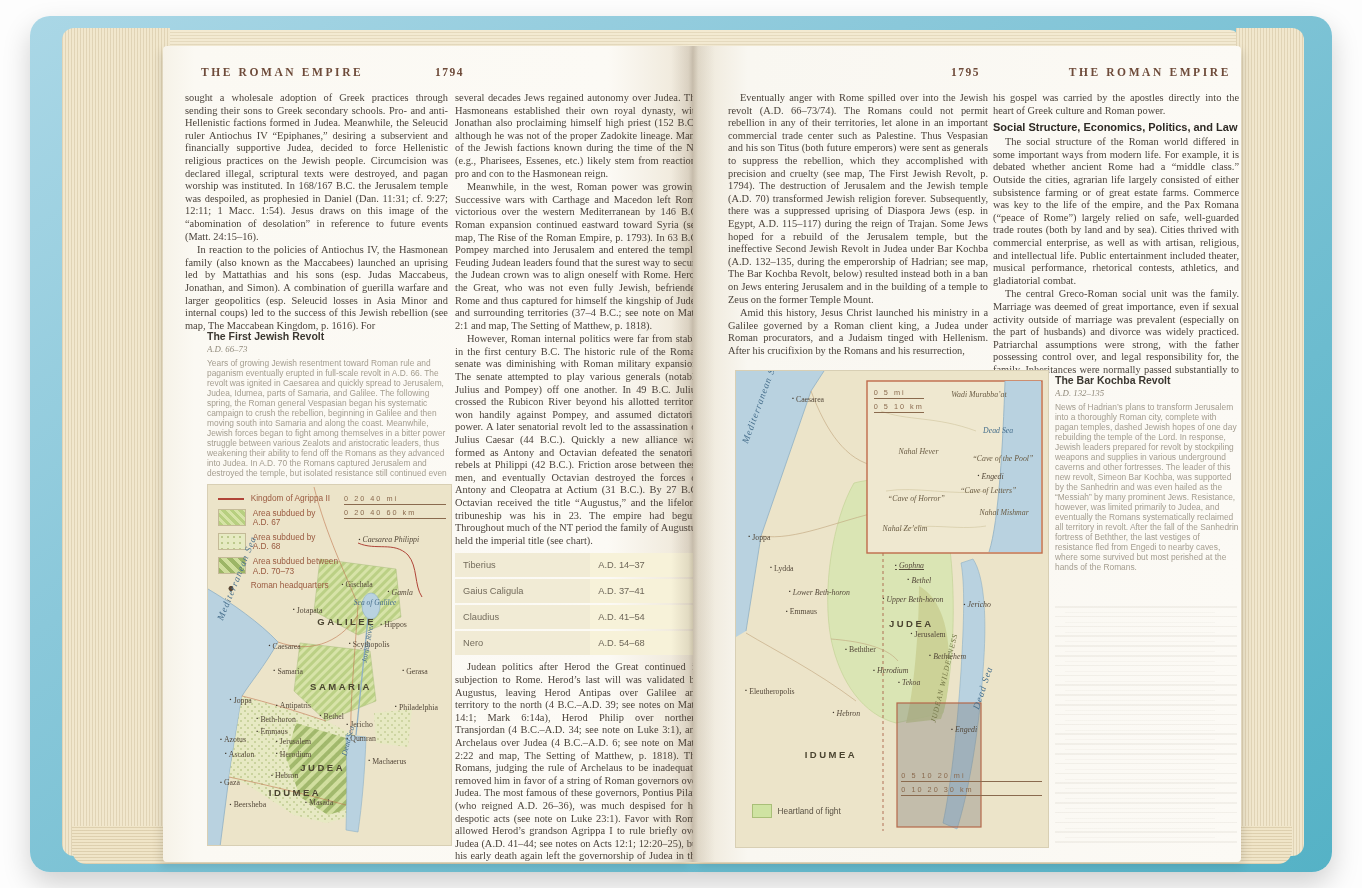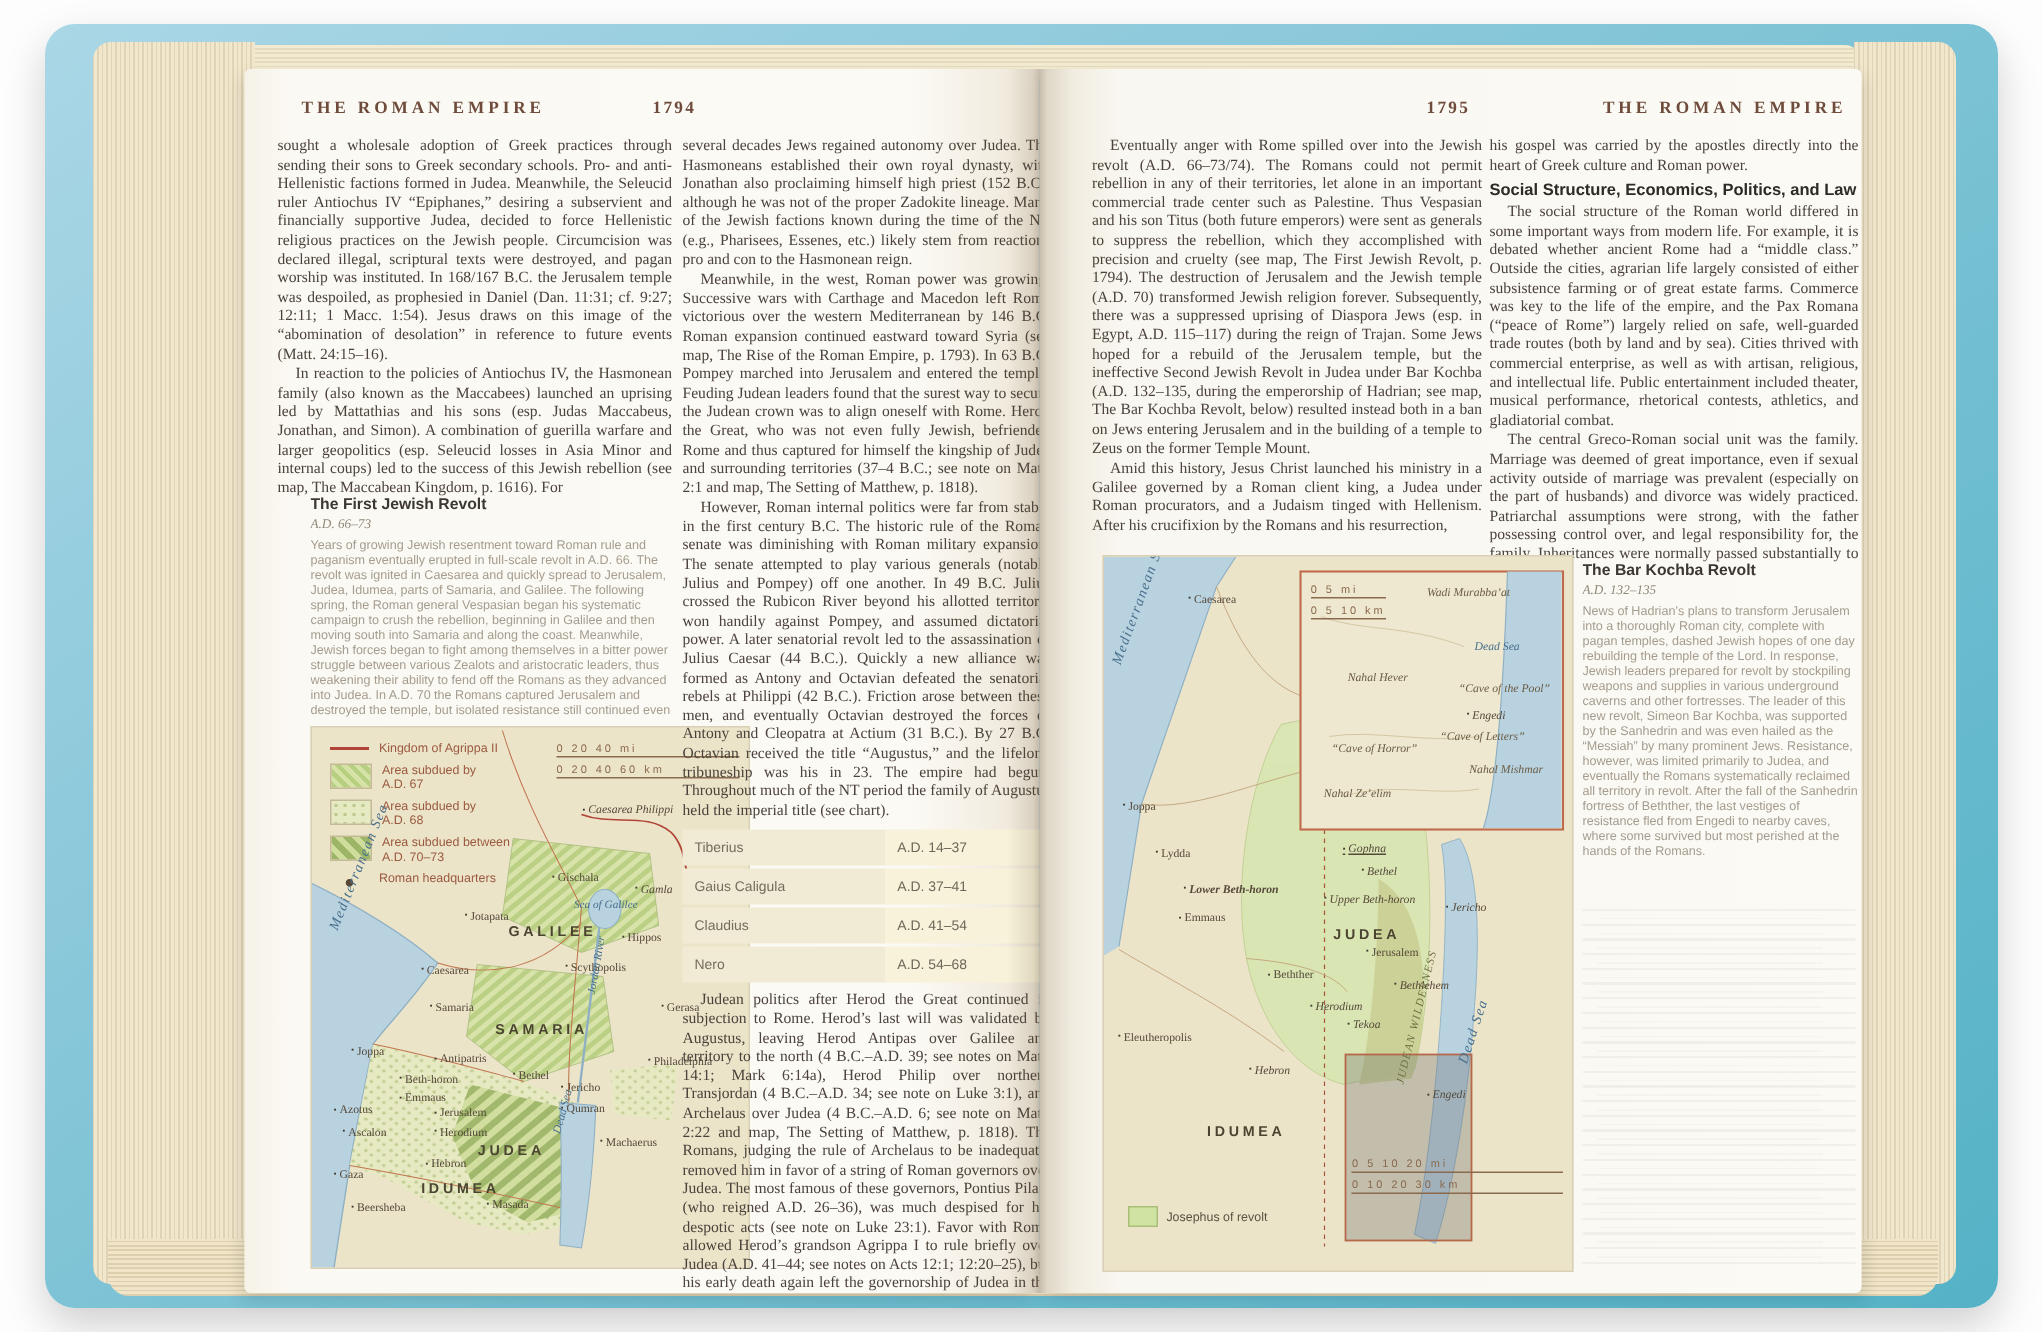--- a/index.html
+++ b/index.html
@@ -98,21 +98,21 @@
     <p>sought a wholesale adoption of Greek practices through sending their sons to Greek secondary schools. Pro- and anti-Hellenistic factions formed in Judea. Meanwhile, the Seleucid ruler Antiochus IV “Epiphanes,” desiring a subservient and financially supportive Judea, decided to force Hellenistic religious practices on the Jewish people. Circumcision was declared illegal, scriptural texts were destroyed, and pagan worship was instituted. In 168/167 B.C. the Jerusalem temple was despoiled, as prophesied in Daniel (Dan. 11:31; cf. 9:27; 12:11; 1 Macc. 1:54). Jesus draws on this image of the “abomination of desolation” in reference to future events (Matt. 24:15–16).</p>
         <p>In reaction to the policies of Antiochus IV, the Hasmonean family (also known as the Maccabees) launched an uprising led by Mattathias and his sons (esp. Judas Maccabeus, Jonathan, and Simon). A combination of guerilla warfare and larger geopolitics (esp. Seleucid losses in Asia Minor and internal coups) led to the success of this Jewish rebellion (see map, The Maccabean Kingdom, p. 1616). For</p>
       </div>
 
     <div class="sidebar" style="left:44px;top:284px;width:240px;height:148px;">
       <div class="sb-title">The First Jewish Revolt</div>
       <div class="sb-date">A.D. 66–73</div>
       <div class="sb-body">Years of growing Jewish resentment toward Roman rule and paganism eventually erupted in full-scale revolt in A.D. 66. The revolt was ignited in Caesarea and quickly spread to Jerusalem, Judea, Idumea, parts of Samaria, and Galilee. The following spring, the Roman general Vespasian began his systematic campaign to crush the rebellion, beginning in Galilee and then moving south into Samaria and along the coast. Meanwhile, Jewish forces began to fight among themselves in a bitter power struggle between various Zealots and aristocratic leaders, thus weakening their ability to fend off the Romans as they advanced into Judea. In A.D. 70 the Romans captured Jerusalem and destroyed the temple, but isolated resistance still continued even as late as A.D. 73, when the stronghold of Masada was finally taken by the Romans.</div>
     </div>
 
-    <div class="map" style="left:44px;top:438px;width:243px;height:360px;padding-left:48px;">
+    <div class="map" style="left:44px;top:438px;width:243px;height:360px;">
       <svg viewBox="0 0 243 360" preserveAspectRatio="none">
         <defs>
           <pattern id="h1" width="6" height="6" patternTransform="rotate(45)" patternUnits="userSpaceOnUse">
             <rect width="6" height="6" fill="#d6e3a6"></rect>
               <rect width="3" height="6" fill="#b7cf80"></rect>
           </pattern>
           <pattern id="dts" width="7" height="7" patternUnits="userSpaceOnUse">
             <rect width="7" height="7" fill="#e6eac2"></rect>
               <circle cx="2" cy="2" r="1" fill="#bcc98c"></circle>
               <circle cx="5" cy="5" r="1" fill="#bcc98c"></circle>
@@ -300,21 +300,21 @@
         <path d="M145,40 C170,50 200,45 240,60 M150,120 C180,115 215,125 250,120 M160,160 C190,150 220,160 250,155" fill="none" stroke="#c9bc93" stroke-width="0.5"></path>
       </svg>
       <div>
 
       <span class="mlabel sea big" style="left: 3%; top: 14%; transform: rotate(-70deg);">Mediterranean Sea</span>
           <span class="mlabel city" style="left: 18%; top: 5%;">Caesarea</span>
           <span class="mlabel city" style="left: 4%; top: 34%;">Joppa</span>
           <span class="mlabel city" style="left: 11%; top: 40.5%;">Lydda</span>
           <span class="mlabel city italic" style="left: 51%; top: 40%; text-decoration: underline;">Gophna</span>
           <span class="mlabel city italic" style="left: 55%; top: 43%;">Bethel</span>
-          <span class="mlabel city italic" style="left: 17%; top: 45.5%; font-weight: bold;">Lower Beth-horon</span>
+          <span class="mlabel city italic" style="left: 17%; top: 45.5%;">Lower Beth-horon</span>
           <span class="mlabel city italic" style="left: 47%; top: 47%;">Upper Beth-horon</span>
           <span class="mlabel city italic" style="left: 73%; top: 48.2%;">Jericho</span>
           <span class="mlabel city" style="left: 16%; top: 49.6%;">Emmaus</span>
           <span class="mlabel region" style="left: 49%; top: 51.8%;">JUDEA</span>
           <span class="mlabel city" style="left: 56%; top: 54.4%;">Jerusalem</span>
           <span class="mlabel city" style="left: 35%; top: 57.6%;">Bethther</span>
           <span class="mlabel city italic" style="left: 53%; top: 59%; margin-left: 28px;">Bethlehem</span>
           <span class="mlabel city italic" style="left: 44%; top: 62%;">Herodium</span>
           <span class="mlabel city italic" style="left: 52%; top: 64.6%;">Tekoa</span>
           <span class="mlabel city" style="left: 3%; top: 66.3%;">Eleutheropolis</span>
@@ -337,21 +337,21 @@
             <span class="mlabel phys" style="left: 60%; top: 42%;">“Cave of the Pool”</span>
             <span class="mlabel city italic" style="left: 63%; top: 52%;">Engedi</span>
             <span class="mlabel phys" style="left: 53%; top: 60%;">“Cave of Letters”</span>
             <span class="mlabel phys" style="left: 12%; top: 65%;">“Cave of Horror”</span>
             <span class="mlabel phys" style="left: 64%; top: 73%;">Nahal Mishmar</span>
             <span class="mlabel phys" style="left: 9%; top: 82%;">Nahal Ze’elim</span>
           </div>
       </div>
       <div class="map-legend-r" style="left:5%;top:91%;">
         <span class="sw"></span>
-        <span class="lbl">Josephus of revolt</span>
+        <span class="lbl">Heartland of fight</span>
       </div>
       <div class="map-scale" style="left:53%;top:84%;width:45%;">
         <div class="row">0   5   10        20 mi</div>
         <div class="row">0   10    20    30 km</div>
       </div>
     </div>
 
     <div class="sidebar" style="left:362px;top:328px;width:184px;height:224px;">
       <div class="sb-title">The Bar Kochba Revolt</div>
       <div class="sb-date">A.D. 132–135</div>

